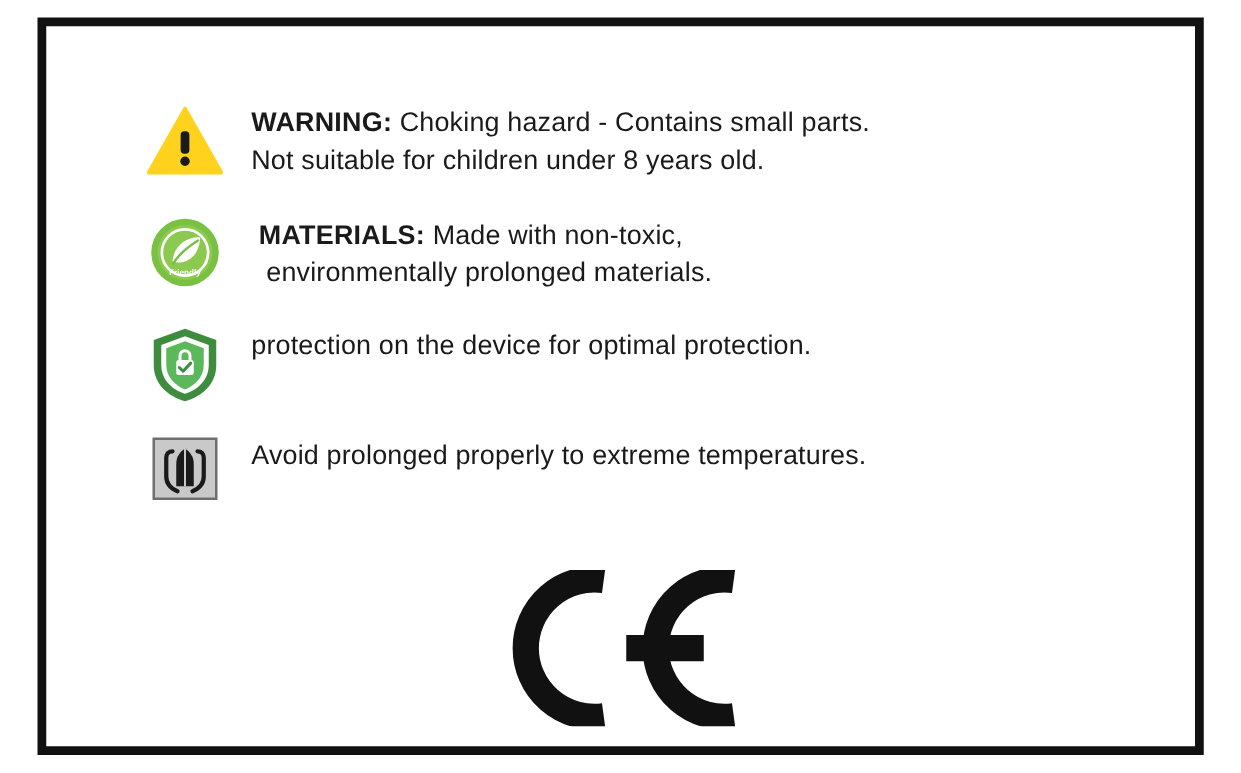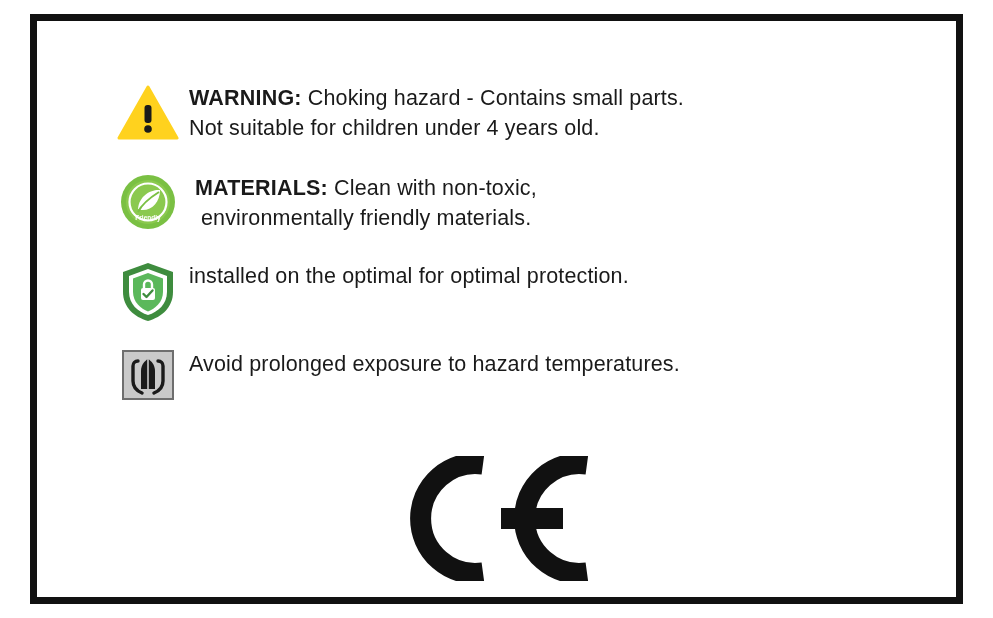--- a/index.html
+++ b/index.html
@@ -39,20 +39,21 @@
     width: 82px;
     flex: 0 0 82px;
     display: flex;
     align-items: flex-start;
     justify-content: center;
     padding-top: 2px;
   }
   .text-cell {
     flex: 1 1 auto;
     padding-top: 2px;
+    margin-left: 12px;
   }
   .text-line {
     font-size: 21.5px;
     line-height: 30px;
     color: #1a1a1a;
     letter-spacing: 0.15px;
     white-space: nowrap;
   }
   .text-line .heading {
     font-weight: bold;
@@ -87,68 +88,68 @@
     <div class="row row-warning">
       <div class="icon-cell">
         <svg class="ico" width="62" height="56" viewBox="0 0 62 56" aria-hidden="true">
           <path d="M31 2 L60 53 L2 53 Z" fill="#FFD21E" stroke="#FFD21E" stroke-width="3" stroke-linejoin="round"></path>
           <rect x="27.5" y="20" width="7" height="18" rx="3" fill="#1a1a1a"></rect>
           <circle cx="31" cy="44" r="3.8" fill="#1a1a1a"></circle>
         </svg>
       </div>
       <div class="text-cell">
         <div class="text-line"><span class="heading">WARNING:</span><span> Choking hazard - Contains small parts.</span></div>
-        <div class="text-line second">Not suitable for children under 4 years old.</div>
+        <div class="text-line second">Not suitable for children under 8 years old.</div>
       </div>
     </div>
 
     <div class="row row-materials">
       <div class="icon-cell">
         <svg class="ico" width="58" height="58" viewBox="0 0 58 58" aria-hidden="true">
           <circle cx="29" cy="29" r="27" fill="#7AC043"></circle>
           <circle cx="29" cy="29" r="22" fill="#8BC94F"></circle>
           <circle cx="29" cy="29" r="18.5" fill="none" stroke="#ffffff" stroke-width="2.2"></circle>
           <path d="M19 36 C20 22 33 16 41 17 C41 29 33 38 22 37 Z" fill="#ffffff"></path>
           <path d="M19 39 C23 31 32 24 40 19" fill="none" stroke="#7AC043" stroke-width="2"></path>
           <text x="29" y="47" text-anchor="middle" font-family="Liberation Sans, sans-serif" font-size="6.5" font-weight="bold" fill="#ffffff">Friendly</text>
         </svg>
       </div>
       <div class="text-cell">
-        <div class="text-line"><span class="heading">MATERIALS:</span><span> Clean with non-toxic,</span></div>
-        <div class="text-line second">environmentally friendly materials.</div>
+        <div class="text-line"><span class="heading">MATERIALS:</span><span> Made with non-toxic,</span></div>
+        <div class="text-line second">environmentally prolonged materials.</div>
       </div>
     </div>
 
     <div class="row row-usage">
       <div class="icon-cell">
         <svg class="ico" width="56" height="62" viewBox="0 0 56 62" aria-hidden="true">
           <path d="M28 2 L53 11 V31 C53 46 42 56 28 60 C14 56 3 46 3 31 V11 Z" fill="#3E8C3E"></path>
           <path d="M28 8 L47 15 V31 C47 43 38 51 28 54 C18 51 9 43 9 31 V15 Z" fill="#ffffff"></path>
           <path d="M28 12 L43 17.5 V31 C43 41 35 48 28 50.5 C21 48 13 41 13 31 V17.5 Z" fill="#5BB85B"></path>
           <rect x="21" y="27" width="14" height="12" rx="2" fill="#ffffff"></rect>
           <path d="M24 27 V23.5 A4 4 0 0 1 32 23.5 V27" fill="none" stroke="#ffffff" stroke-width="2.4"></path>
           <path d="M23.5 33 l3 3 l6 -6.5" fill="none" stroke="#3E8C3E" stroke-width="2.4" stroke-linecap="round" stroke-linejoin="round"></path>
         </svg>
       </div>
       <div class="text-cell">
-        <div class="text-line second">installed on the optimal for optimal protection.</div>
+        <div class="text-line second">protection on the device for optimal protection.</div>
       </div>
     </div>
 
     <div class="row row-care">
       <div class="icon-cell">
         <svg class="ico" width="54" height="52" viewBox="0 0 54 52" aria-hidden="true">
           <rect x="2" y="2" width="50" height="48" fill="#C9C9C9" stroke="#6E6E6E" stroke-width="2"></rect>
           <path d="M17 12 C14 12 12 14 12 17 V32 C12 38 16 42 21 44 M37 12 C40 12 42 14 42 17 V32 C42 38 38 42 33 44" fill="none" stroke="#1a1a1a" stroke-width="3.4" stroke-linecap="round"></path>
           <path d="M20 22 C20 16 23.5 12 27 10 C30.5 12 34 16 34 22 V40 H20 Z" fill="#1a1a1a"></path>
           <path d="M27 10 V40" stroke="#C9C9C9" stroke-width="1.6"></path>
         </svg>
       </div>
       <div class="text-cell">
-        <div class="text-line second">Avoid prolonged exposure to hazard temperatures.</div>
+        <div class="text-line second">Avoid prolonged properly to extreme temperatures.</div>
       </div>
     </div>
 
   </div>
 
   <div class="ce-wrap">
     <svg class="ce-svg" width="200" height="125" viewBox="0 0 200 125" aria-hidden="true">
 
       <path d="M86 8 A55 55 0 1 0 86 117" fill="none" stroke="#111111" stroke-width="21" stroke-linecap="butt"></path>
 

